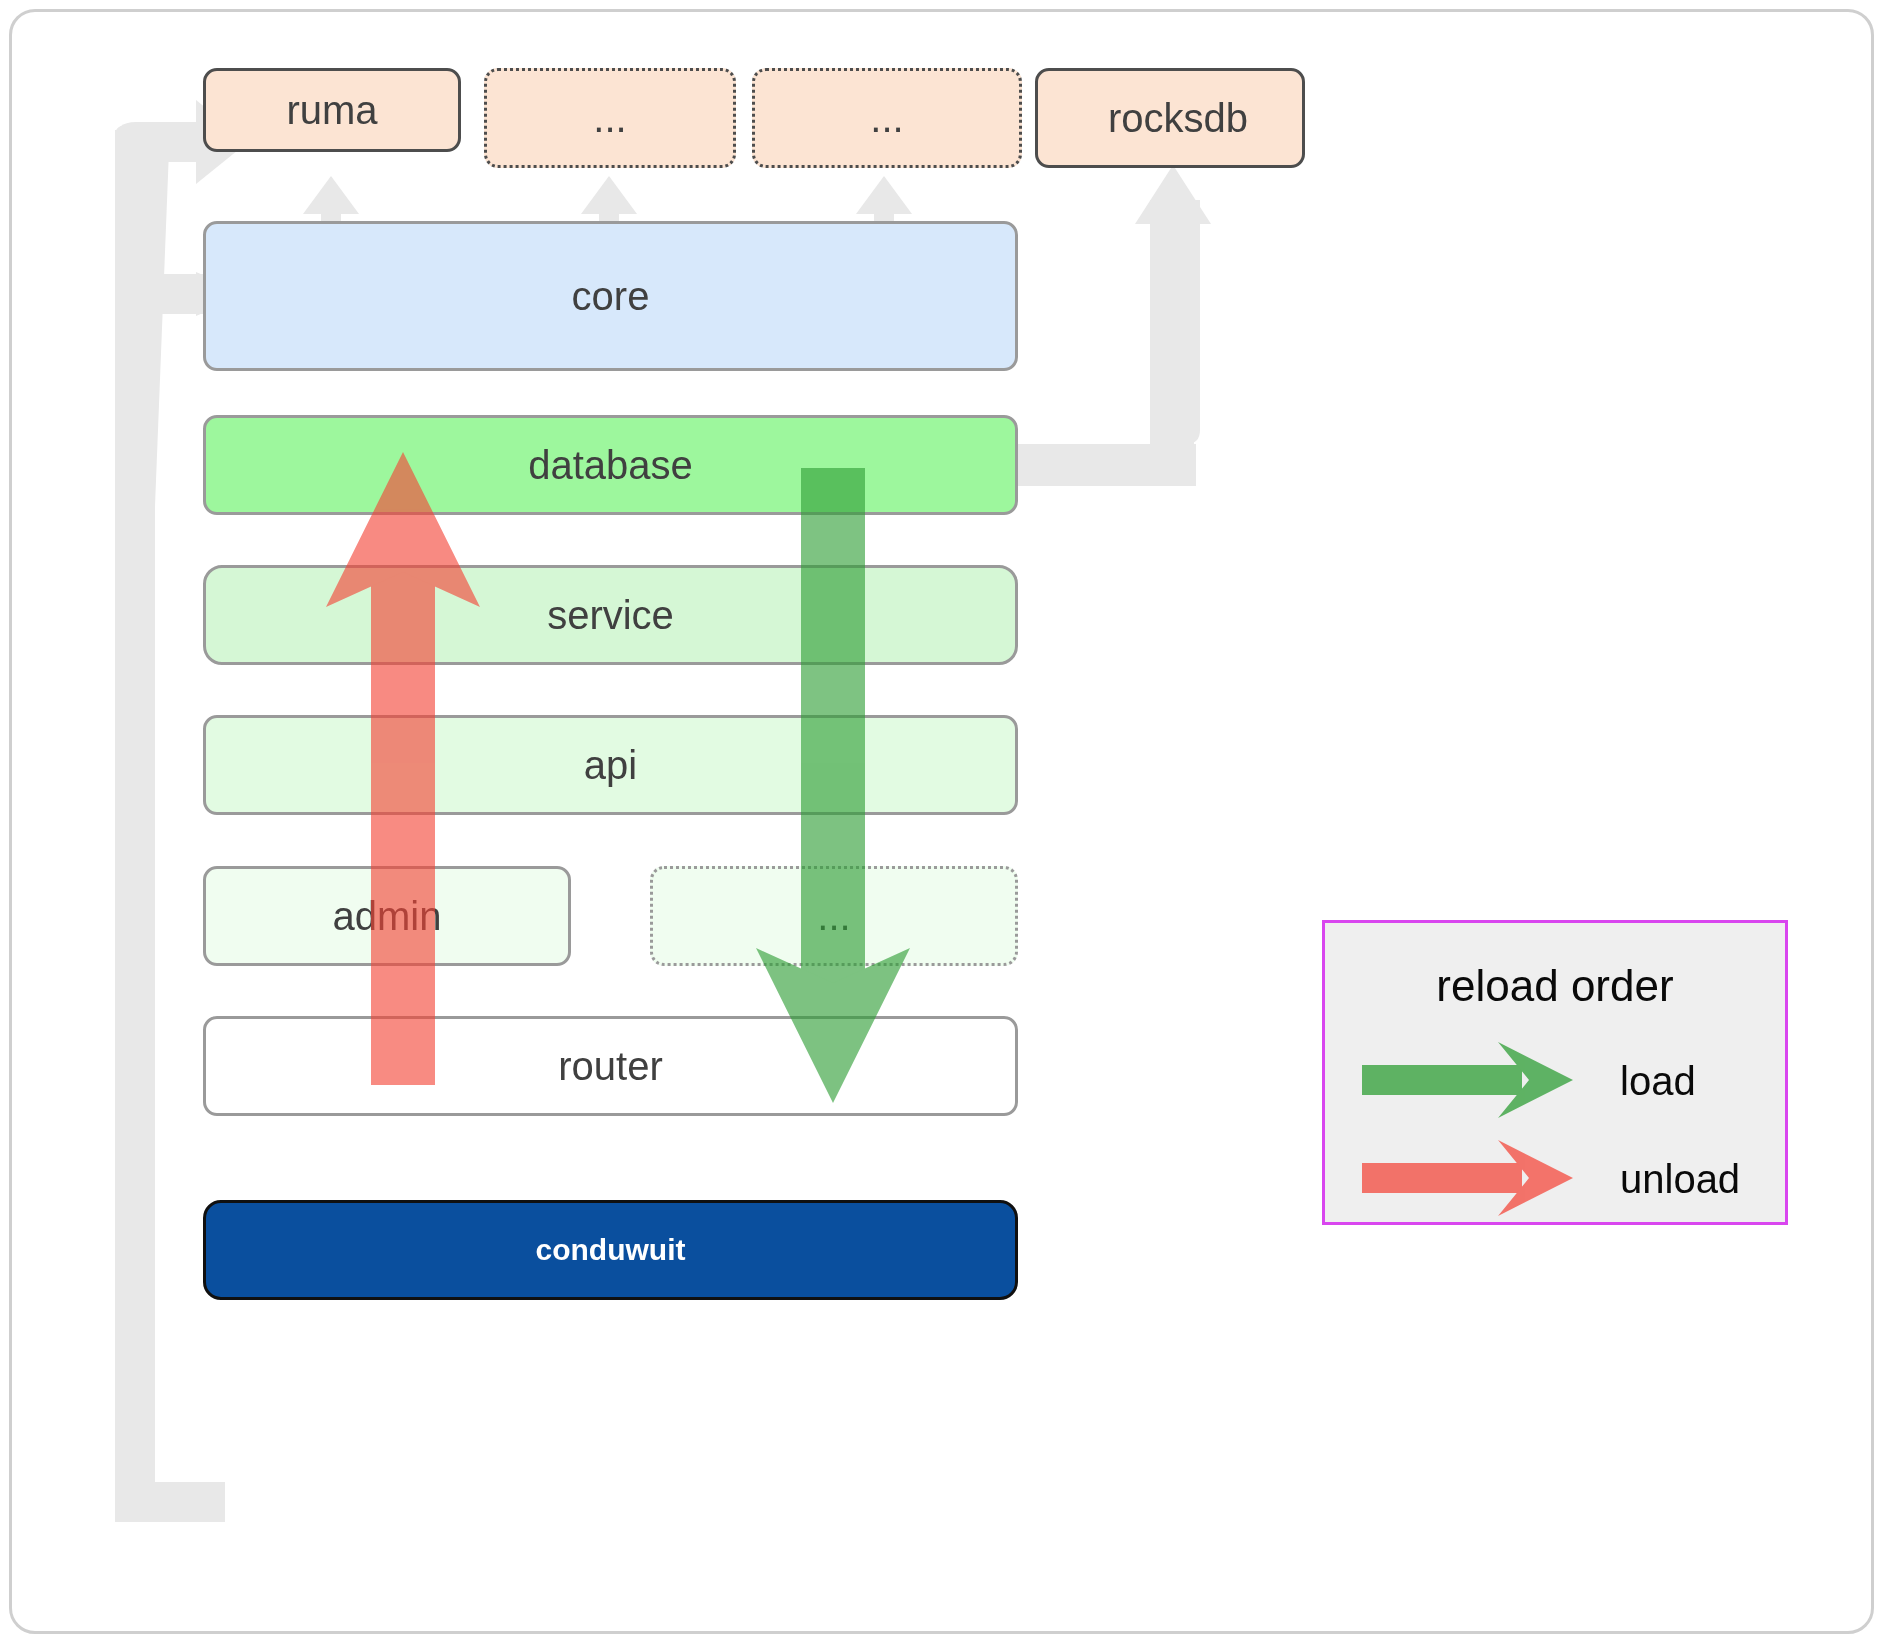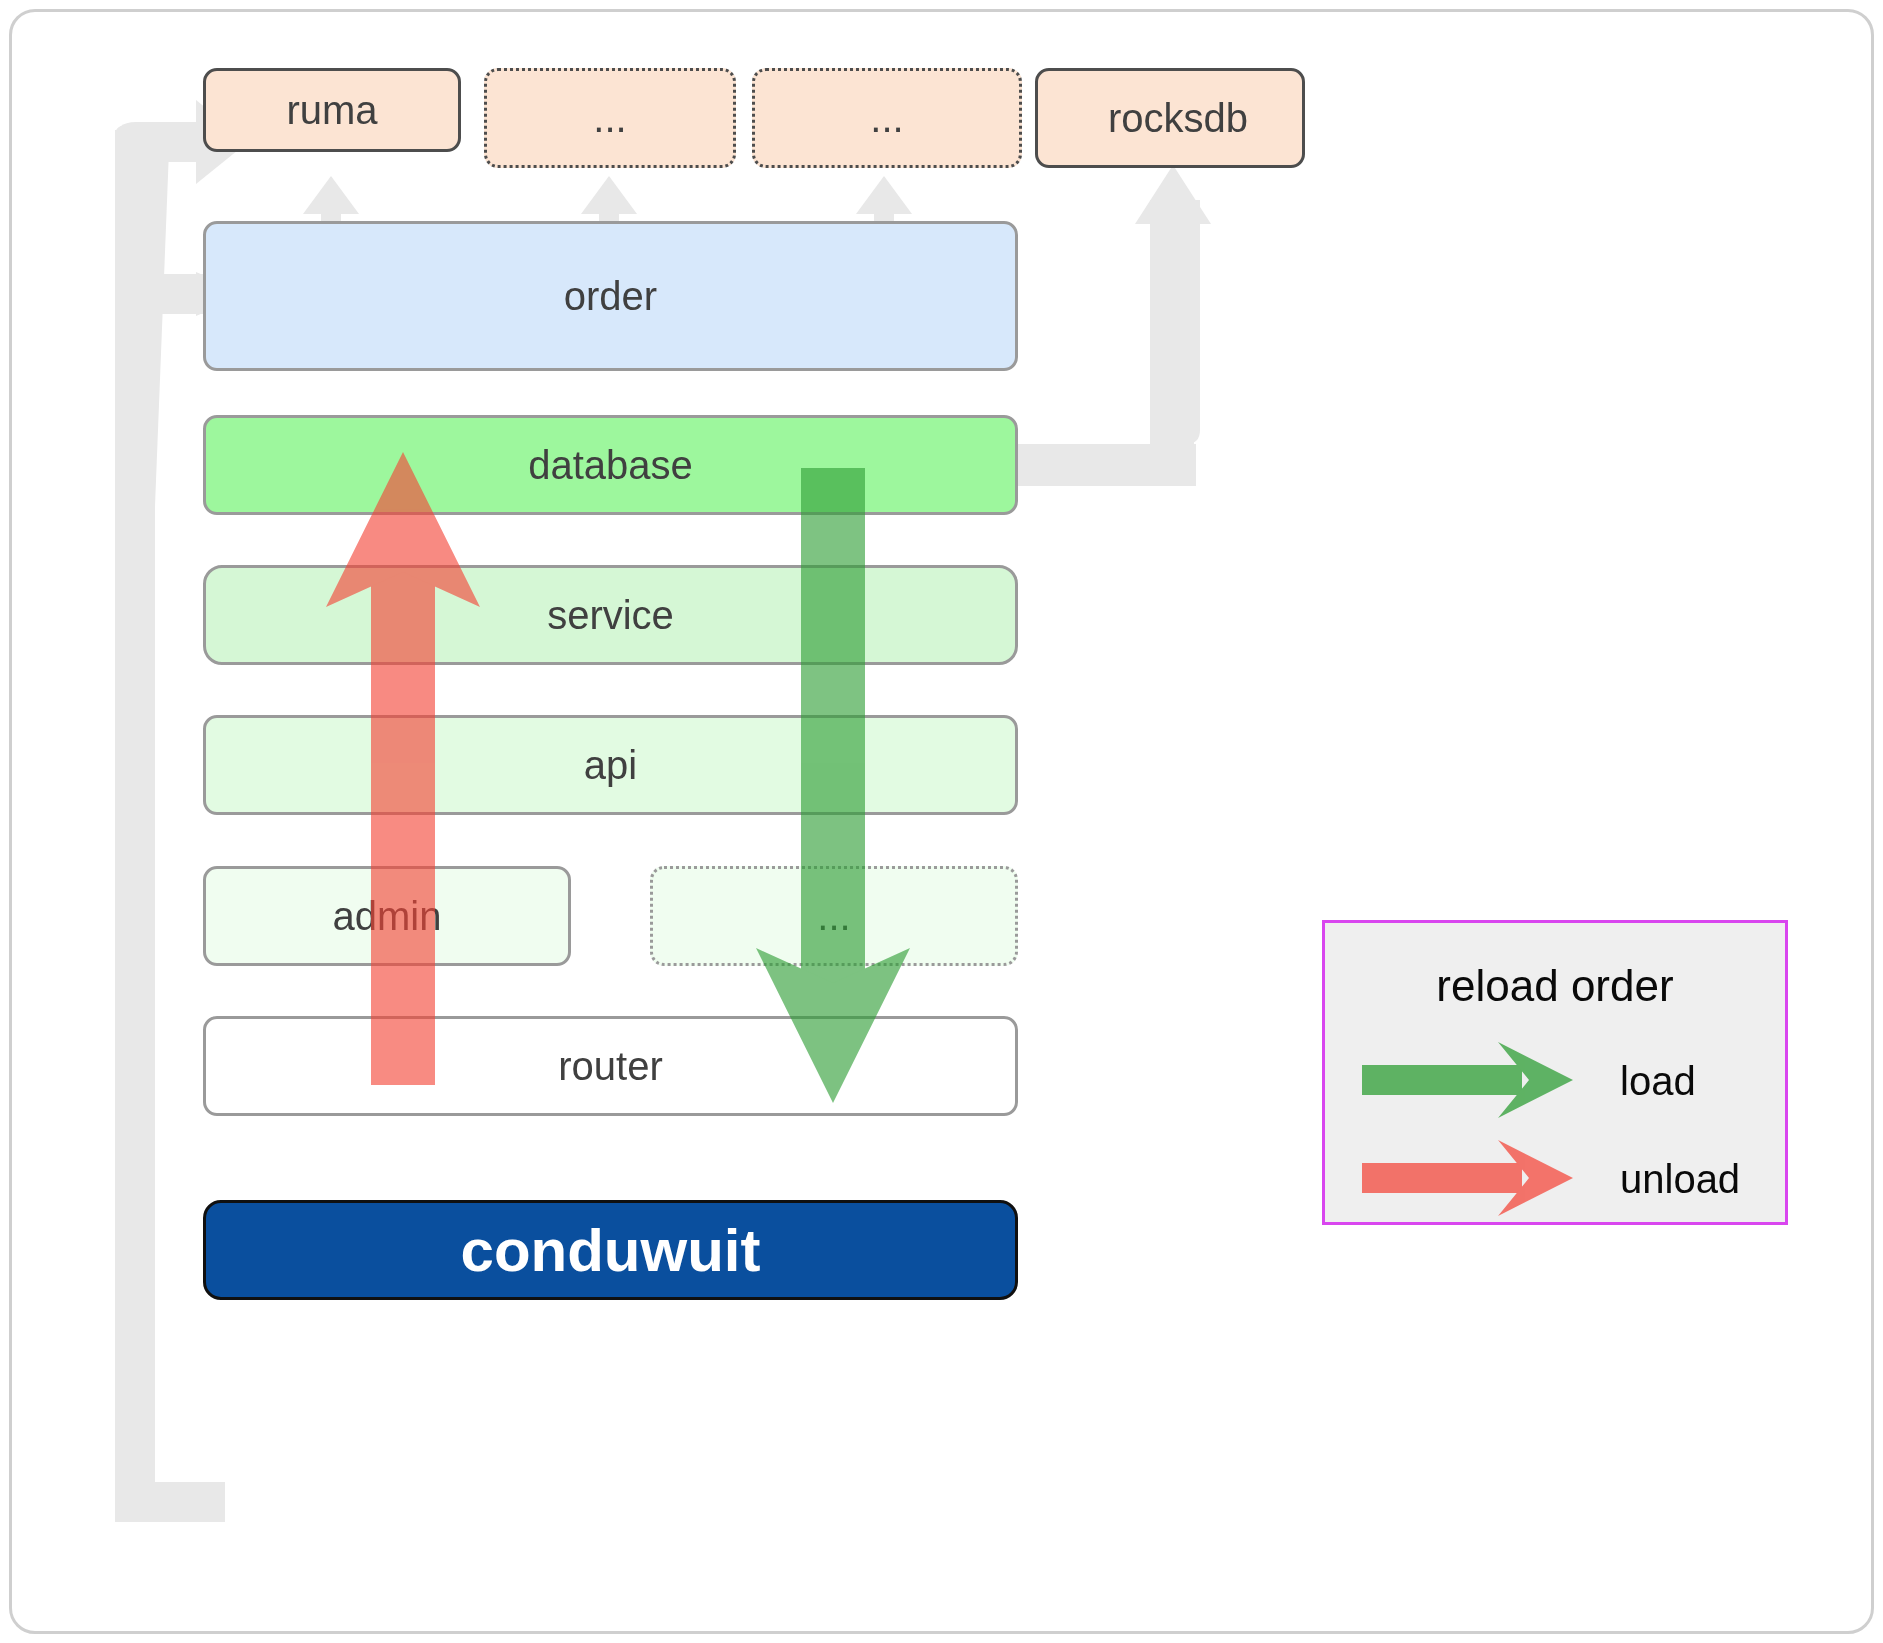--- a/index.html
+++ b/index.html
@@ -37,21 +37,21 @@
   }
   .layer{
     border:3px solid #9a9a9a;
     font-size:40px;
   }
   .layer.dotted{border:3px dotted #9a9a9a;}
   .bin{
     background:#0a4f9e;
     border:3px solid #101010;
     color:#ffffff;
-    font-size:60px;
+    font-size:30px;
     font-weight:bold;
     border-radius:18px;
   }
   svg.overlay{
     position:absolute;left:0;top:0;width:1883px;height:1643px;
     pointer-events:none;
   }
   .legend{
     position:absolute;
     background:#efefef;
@@ -121,21 +121,21 @@
     <span>...</span>
   </div>
   <div class="node crate dotted" style="left:752px;top:68px;width:270px;height:100px;z-index:2;">
     <span>...</span>
   </div>
   <div class="node crate" style="left:1035px;top:68px;width:270px;height:100px;z-index:2;padding-left:16px;">
     <span>rocksdb</span>
   </div>
 
   <div class="node layer" style="left:203px;top:221px;width:815px;height:150px;background:#d7e8fb;z-index:2;">
-    <span>order</span>
+    <span>core</span>
   </div>
 
   <div class="node layer" style="left:203px;top:415px;width:815px;height:100px;background:#9df79d;z-index:2;">
     <span>database</span>
   </div>
 
   <div class="node layer" style="left:203px;top:565px;width:815px;height:100px;background:#d5f7d5;z-index:2;border-radius:19px;">
     <span>service</span>
   </div>
 

